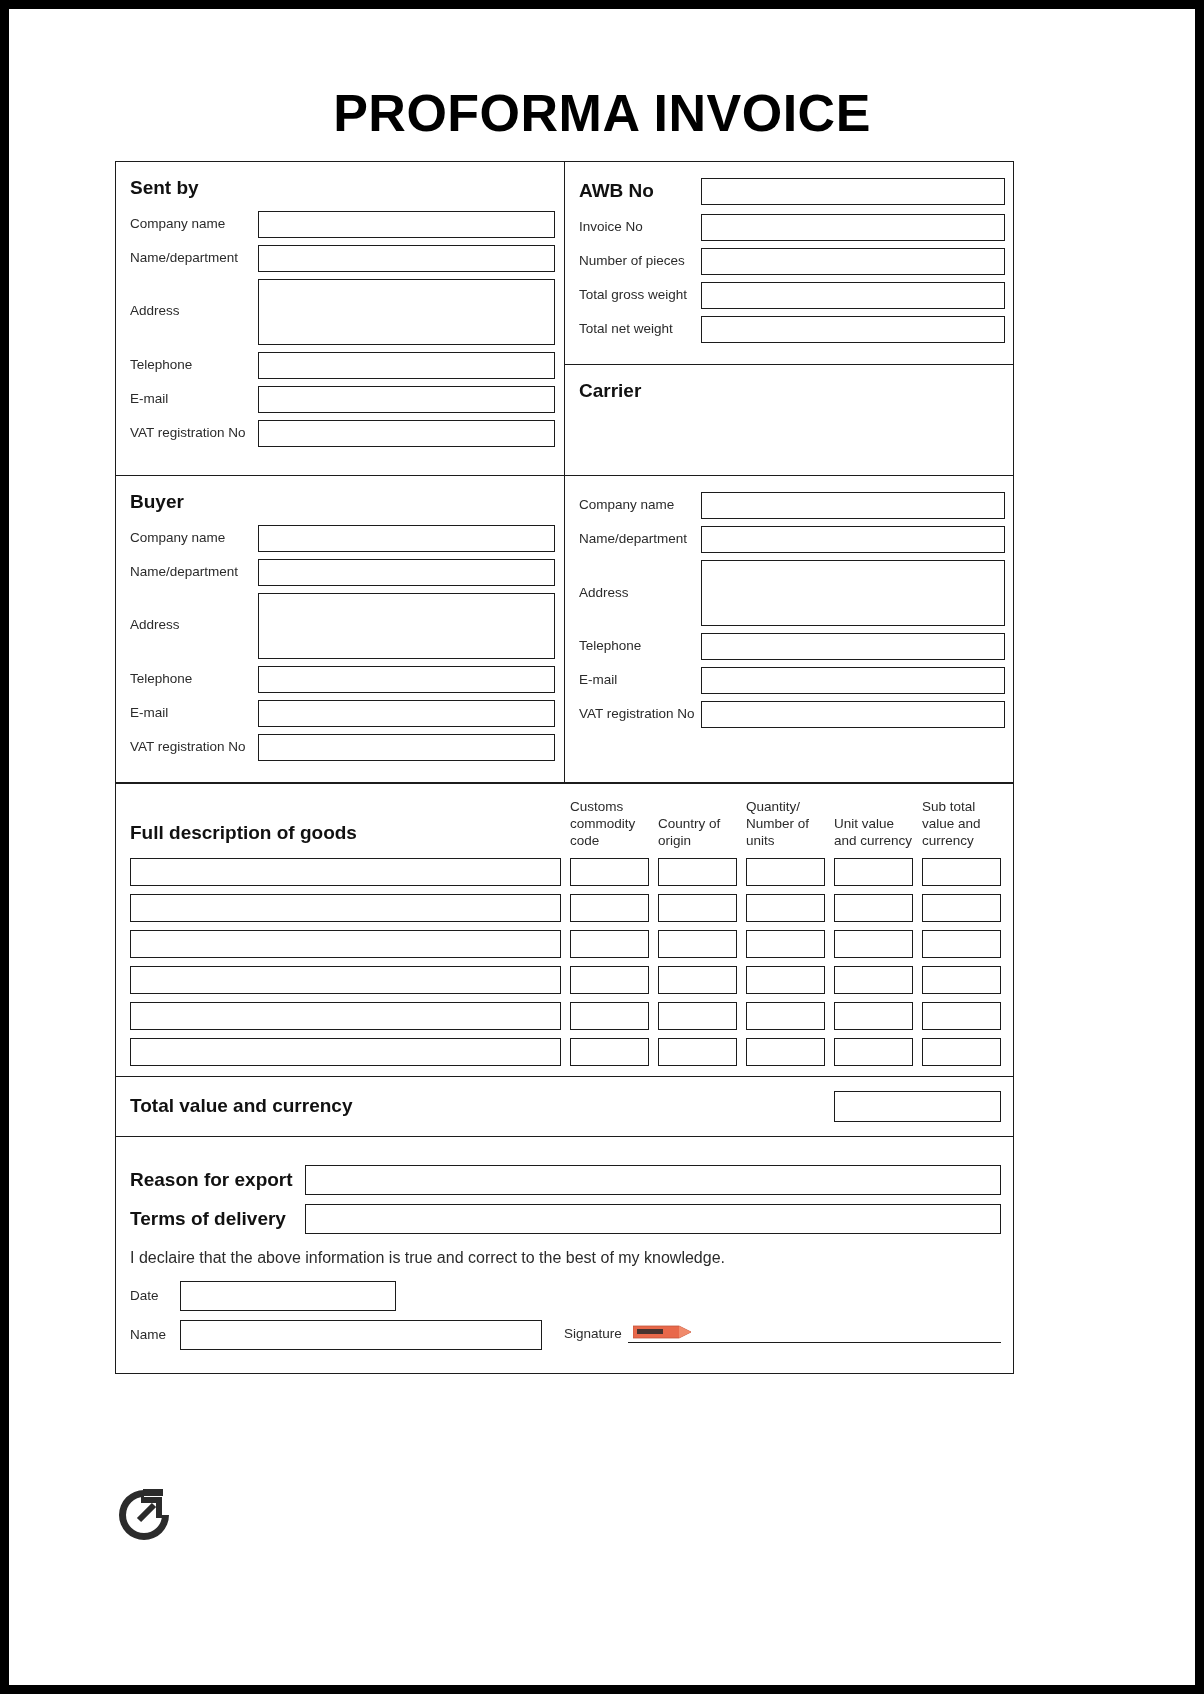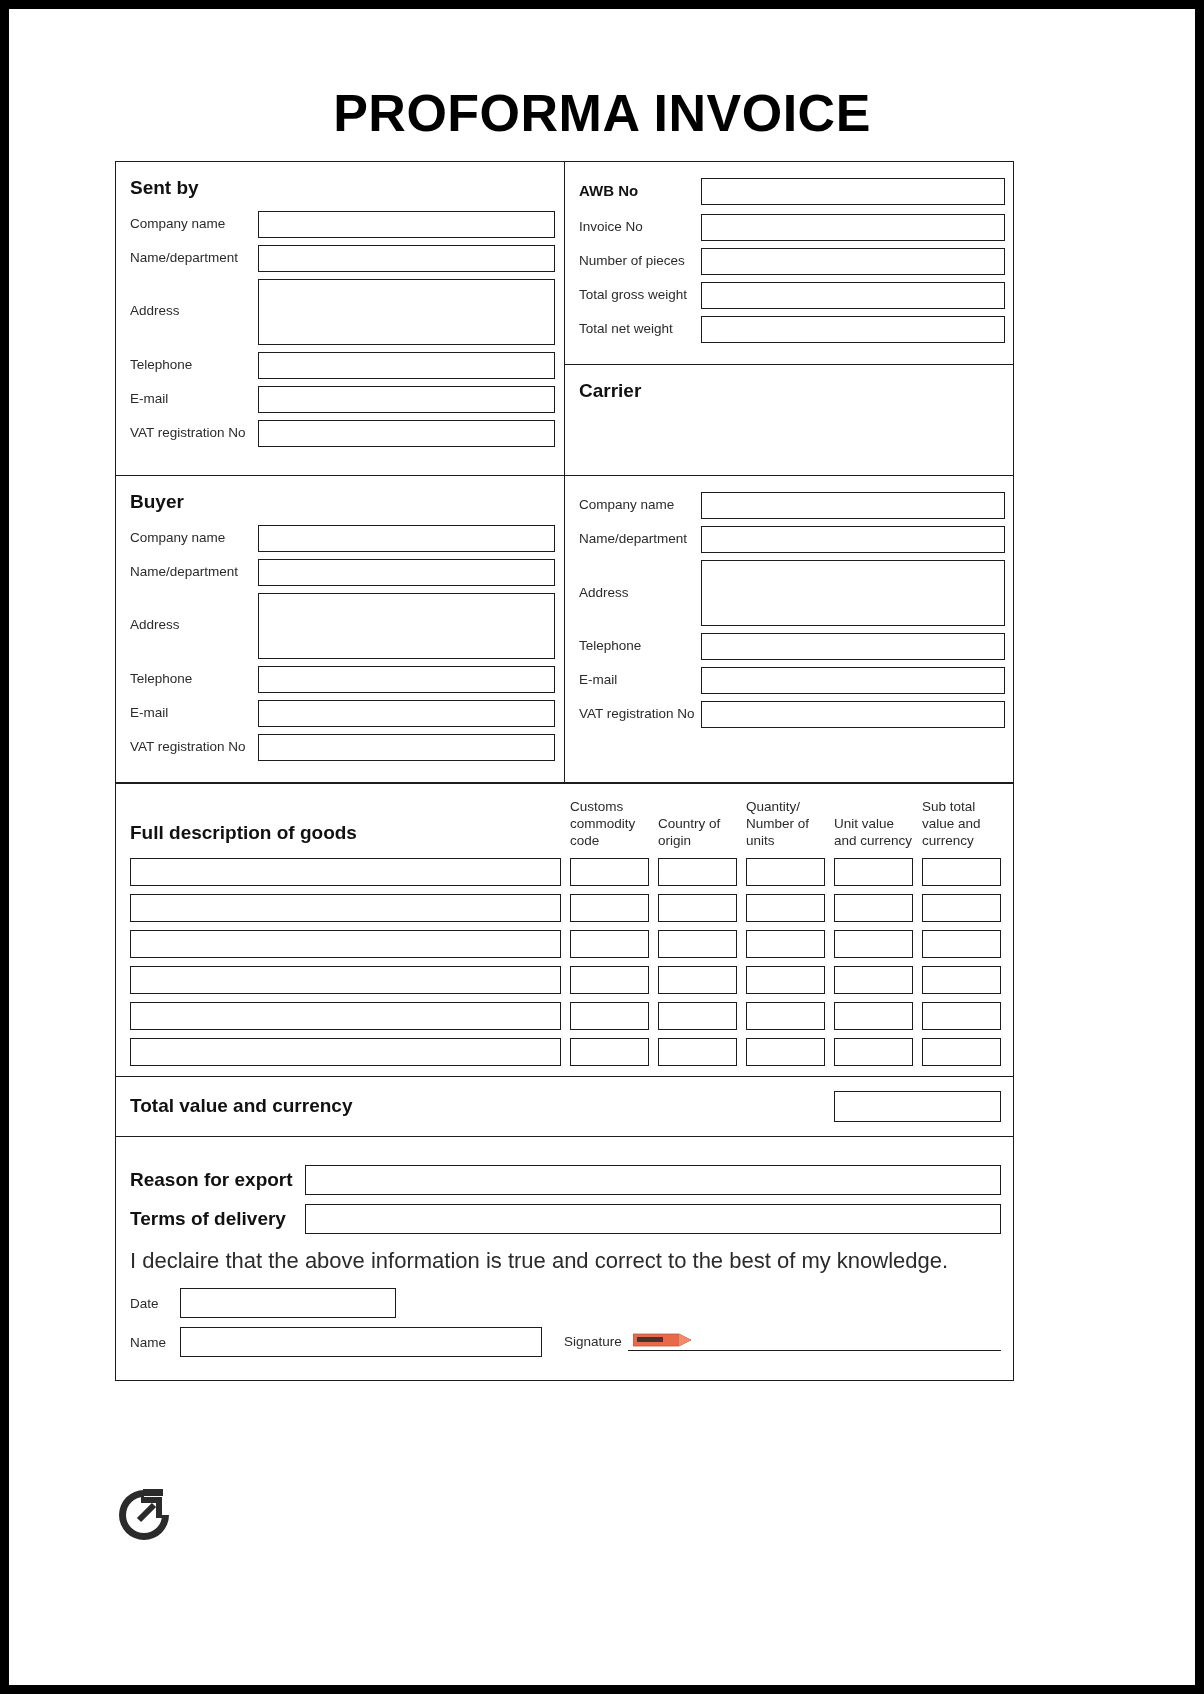--- a/index.html
+++ b/index.html
@@ -92,21 +92,21 @@
   
   .lcol .lbl { width: 128px; }
   .lcol .box { width: 297px; }
 
   
   .rcol .lbl { width: 122px; }
   .rcol .box { width: 304px; }
 
   .headerfield { margin-bottom: 9px; }
   .headerfield .lbl {
-    font-size: 15px;
+    font-size: 19px;
     font-weight: bold;
     color: #111;
   }
 
   .carrier-box {
     min-height: 110px;
     padding: 16px 14px 14px 14px;
     box-sizing: border-box;
   }
 
@@ -193,21 +193,21 @@
     font-weight: bold;
     color: #111;
   }
   .ffield .fbox {
     flex: 1;
     height: 30px;
     border: 1.3px solid #1c1c1c;
     box-sizing: border-box;
   }
   .declaration {
-    font-size: 22px;
+    font-size: 16px;
     color: #2b2b2b;
     margin: 14px 0 14px 0;
     line-height: 1.2;
   }
   .sigrow {
     display: flex;
     align-items: center;
     margin-bottom: 9px;
   }
   .sigrow .slbl {

